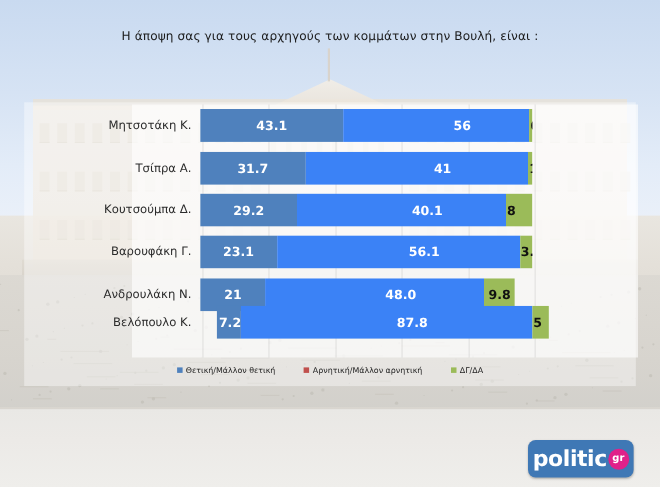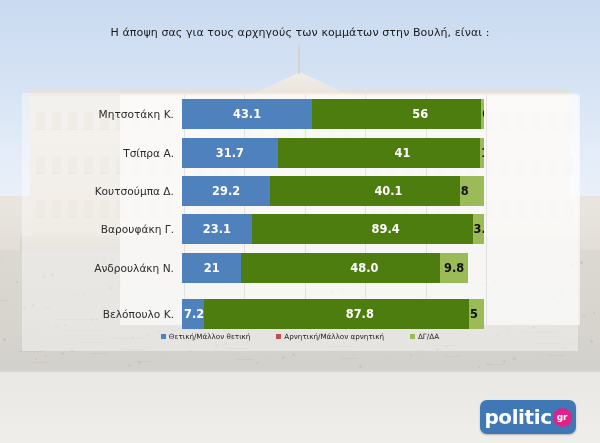--- a/index.html
+++ b/index.html
@@ -83,21 +83,21 @@
   .rowlabel{
     width:182px;text-align:right;padding-right:8px;box-sizing:border-box;
     font-size:10.6px;color:#2b2b2b;white-space:nowrap;padding-left:12px;
   }
   .bar{position:relative;height:30px;display:flex;overflow:hidden;}
   .seg{
     display:flex;align-items:center;justify-content:center;
     font-size:11.4px;font-weight:bold;height:100%;box-sizing:border-box;
   }
   .seg-pos{background:#4f81bd;color:#ffffff;}
-  .seg-neg{background:#4d7c0f;color:#ffffff;padding-left:47px;}
+  .seg-neg{background:#3b82f6;color:#ffffff;padding-left:47px;}
   .seg-dk{background:#9bbb59;color:#111111;}
   .seg.narrow{justify-content:flex-start;padding-left:2px;}
   .seg-dk.narrow{justify-content:flex-start;padding-left:1px;}
 
   
   .grid{position:absolute;top:95px;height:230px;width:1px;background:rgba(150,150,150,.22);}
 
   
   .legend{
     position:absolute;left:0;top:332px;width:600px;
@@ -463,33 +463,33 @@
         <div class="bar" style="width:302px;">
           <div class="seg seg-pos" style="width:88.184px;">29.2</div>
           <div class="seg seg-neg" style="width:189.65599999999998px;">40.1</div>
           <div class="seg seg-dk narrow" style="width:24.16px;">8</div>
         </div>
       </div>
       <div class="row" style="top:115.16666666666667px;">
         <div class="rowlabel">Βαρουφάκη Γ.</div>
         <div class="bar" style="width:302px;">
           <div class="seg seg-pos" style="width:69.762px;">23.1</div>
-          <div class="seg seg-neg" style="width:220.76199999999997px;">89.4</div>
+          <div class="seg seg-neg" style="width:220.76199999999997px;">56.1</div>
           <div class="seg seg-dk narrow" style="width:11.475999999999999px;">3.8</div>
         </div>
       </div>
       <div class="row" style="top:153.5px;">
         <div class="rowlabel">Ανδρουλάκη Ν.</div>
         <div class="bar" style="width:286px;justify-content:flex-end;">
           <div class="seg seg-pos" style="width:63.42px;">21</div>
           <div class="seg seg-neg" style="width:208.984px;">48.0</div>
           <div class="seg seg-dk" style="width:29.596000000000004px;">9.8</div>
         </div>
       </div>
-      <div class="row" style="top:200px;">
+      <div class="row" style="top:179px;gap:15px;">
         <div class="rowlabel">Βελόπουλο Κ.</div>
         <div class="bar" style="width:302px;">
           <div class="seg seg-pos narrow" style="width:21.744px;">7.2</div>
           <div class="seg seg-neg" style="width:265.156px;">87.8</div>
           <div class="seg seg-dk narrow" style="width:15.1px;">5</div>
         </div>
       </div>
     </div>
 
   <div class="legend" id="legend">

